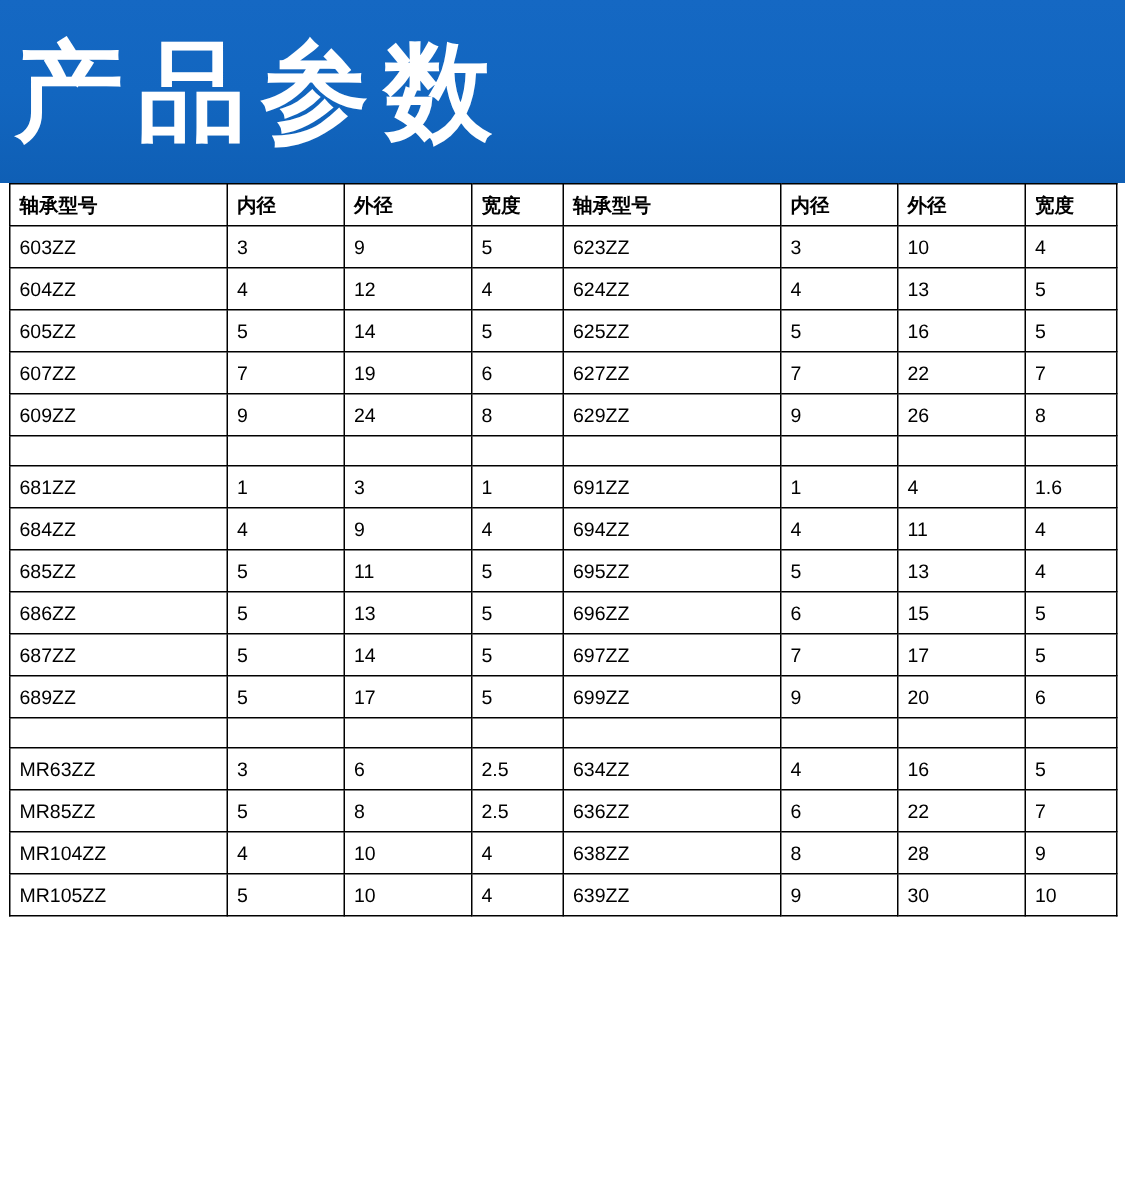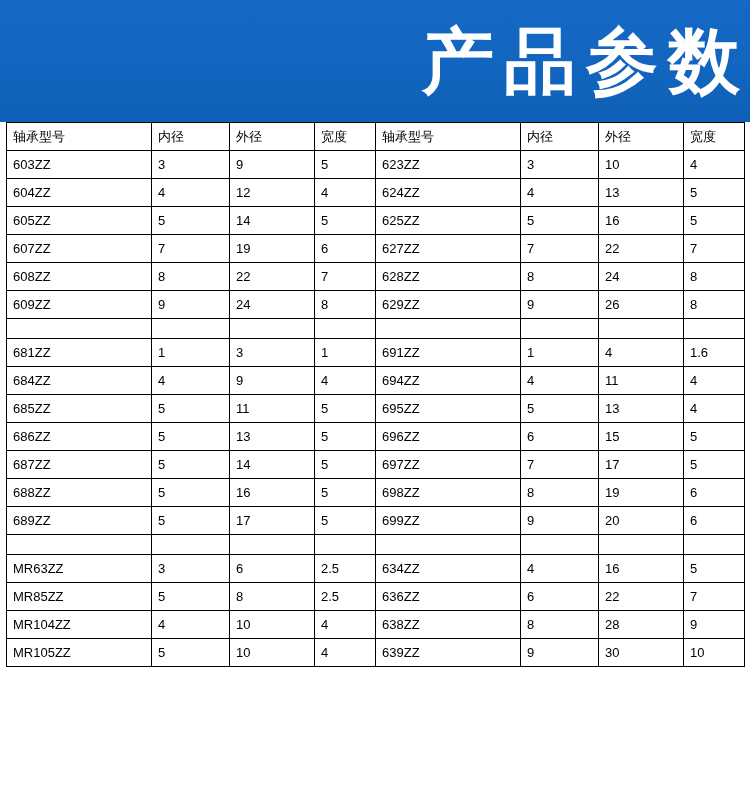--- a/index.html
+++ b/index.html
@@ -20,21 +20,21 @@
   }
   
   .banner {
     position: relative;
     width: 750px;
     height: 122px;
     background: #1266c0;
     background: linear-gradient(to bottom, #1568c3 0%, #1266c0 50%, #0f5fb5 100%);
     display: flex;
     align-items: center;
-    justify-content: flex-end;
+    justify-content: flex-start;
   }
   .banner-title {
     color: #ffffff;
     font-size: 72px;
     font-weight: bold;
     letter-spacing: 10px;
     line-height: 1;
     text-indent: 10px;
     font-family: "DejaVu Sans", "Liberation Sans", sans-serif;
     white-space: nowrap;
@@ -54,21 +54,21 @@
     border: 1px solid #000000;
     height: 28px;
     padding: 0 6px;
     text-align: left;
     vertical-align: middle;
     font-weight: normal;
     white-space: nowrap;
     overflow: hidden;
   }
   table.spec tr.header td {
-    font-weight: normal;
+    font-weight: bold;
   }
   table.spec tr.spacer td {
     height: 20px;
     border-left: 1px solid #000000;
     border-right: 1px solid #000000;
     border-top: 1px solid #000000;
     border-bottom: 1px solid #000000;
   }
   
   col.c-model { width: 145px; }
@@ -143,30 +143,20 @@
           <td>607ZZ</td>
           <td>7</td>
           <td>19</td>
           <td>6</td>
           <td>627ZZ</td>
           <td>7</td>
           <td>22</td>
           <td>7</td>
         </tr>
         <tr>
-          <td>608ZZ</td>
-          <td>8</td>
-          <td>22</td>
-          <td>7</td>
-          <td>628ZZ</td>
-          <td>8</td>
-          <td>24</td>
-          <td>8</td>
-        </tr>
-        <tr>
           <td>609ZZ</td>
           <td>9</td>
           <td>24</td>
           <td>8</td>
           <td>629ZZ</td>
           <td>9</td>
           <td>26</td>
           <td>8</td>
         </tr>
 
@@ -225,30 +215,20 @@
           <td>687ZZ</td>
           <td>5</td>
           <td>14</td>
           <td>5</td>
           <td>697ZZ</td>
           <td>7</td>
           <td>17</td>
           <td>5</td>
         </tr>
         <tr>
-          <td>688ZZ</td>
-          <td>5</td>
-          <td>16</td>
-          <td>5</td>
-          <td>698ZZ</td>
-          <td>8</td>
-          <td>19</td>
-          <td>6</td>
-        </tr>
-        <tr>
           <td>689ZZ</td>
           <td>5</td>
           <td>17</td>
           <td>5</td>
           <td>699ZZ</td>
           <td>9</td>
           <td>20</td>
           <td>6</td>
         </tr>
 

